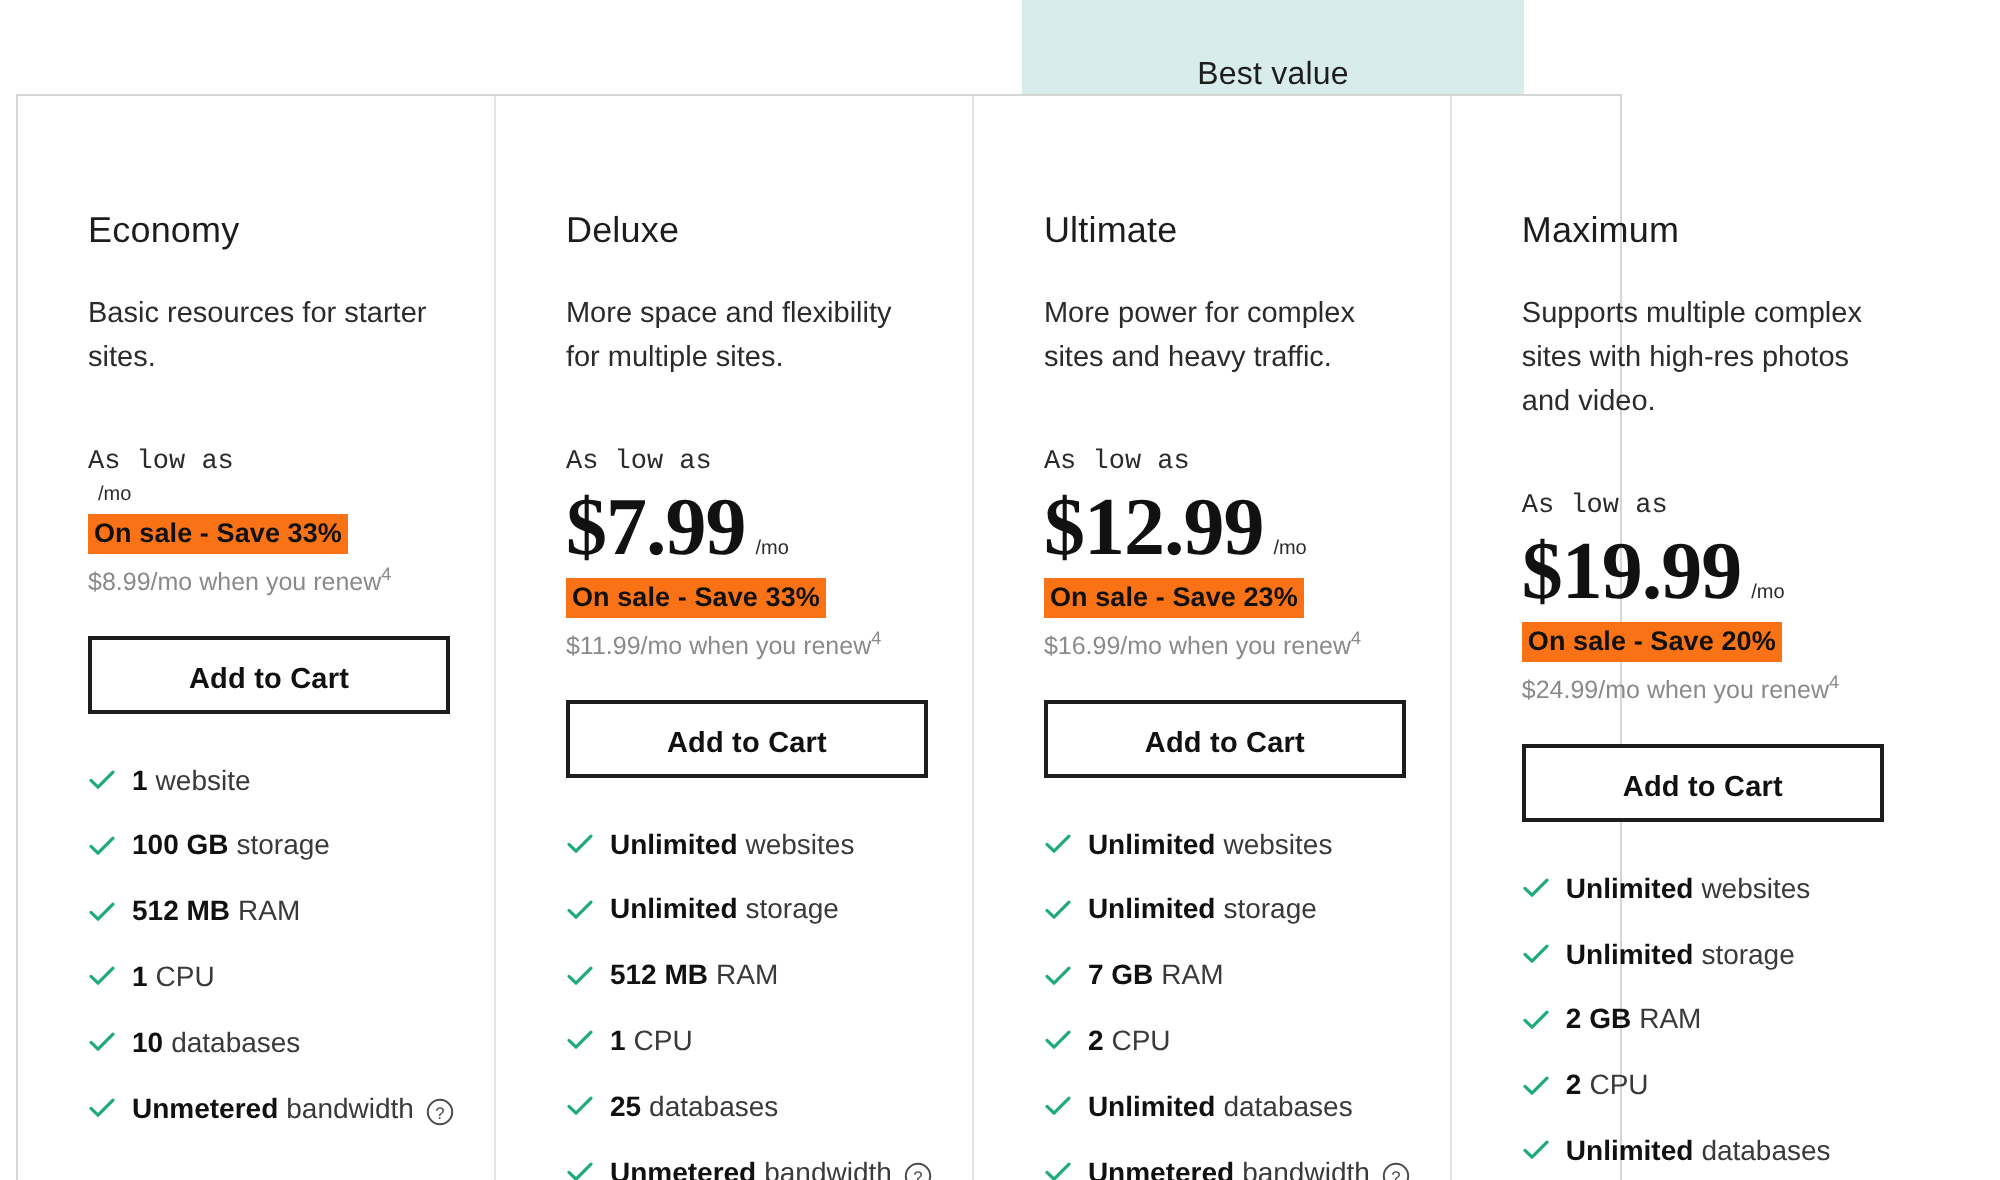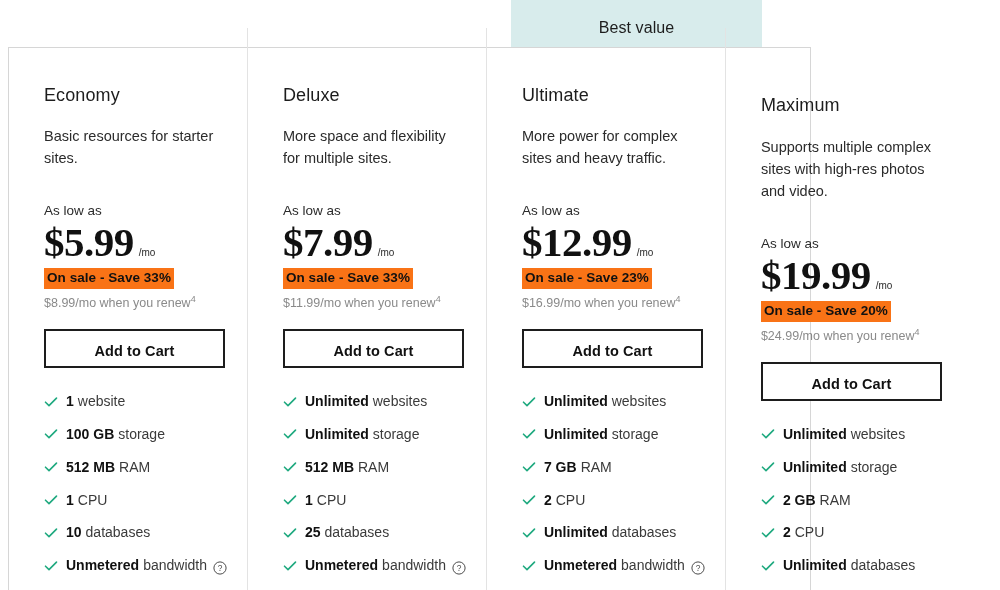--- a/index.html
+++ b/index.html
@@ -30,21 +30,21 @@
     top: 0px;
     width: 251px;
     height: 47px;
     background: #d8ecec;
     box-sizing: border-box;
   }
   .banner-label {
     position: absolute;
     left: 0;
     right: 0;
-    top: 19px;
+    top: 29px;
     text-align: center;
     font-size: 16px;
     font-weight: 400;
     color: #1d1d1d;
     letter-spacing: 0.1px;
   }
   .banner-arrow {
     position: absolute;
     left: 625px;
     top: 47px;
@@ -60,21 +60,20 @@
     position: absolute;
     left: 8px;
     top: 47px;
     width: 803px;
     height: 543px;
     border: 1px solid #d6d6d6;
     border-bottom: none;
     box-sizing: border-box;
     display: flex;
     background: #ffffff;
-    align-items: flex-end;
   }
   .card {
     flex: 1 1 0;
     box-sizing: border-box;
     border-right: 1px solid #e3e3e3;
     padding: 57px 0 0 0;
     position: relative;
   }
   .card:last-child { border-right: none; }
   .card-inner {
@@ -100,20 +99,21 @@
   }
 
   .price-block {
     margin-top: 34px;
   }
   .as-low-as {
     font-size: 13.5px;
     color: #2b2b2b;
     line-height: 1.2;
     margin-bottom: 2px;
+    font-family: Liberation Mono, monospace;
   }
   .price-row {
     display: flex;
     align-items: baseline;
     margin-top: 2px;
     margin-bottom: 4px;
   }
   .price-amount {
     font-family: "Liberation Serif", "DejaVu Serif", serif;
     font-size: 41px;
@@ -218,21 +218,20 @@
   <div class="banner-arrow"></div>
 
   <div class="cards" id="cards">
       <div class="card">
         <div class="card-inner">
           <h3 class="plan-name">Economy</h3>
           <p class="plan-desc">Basic resources for starter sites.</p>
           <div class="price-block">
             <div class="as-low-as">As low as</div>
             <div class="price-row">
-              <span class="price-amount">$5.99</span>
               <span class="price-period">/mo</span>
             </div>
             <div><span class="sale-badge">On sale - Save 33%</span></div>
             <div class="renew-note"><span>$8.99/mo when you renew</span><sup>4</sup></div>
           </div>
           <button class="cart-btn">Add to Cart</button>
           <ul class="features">
             <li class="feature">
               <span class="check-icon">
                 <svg width="14" height="14" viewBox="0 0 14 14" aria-hidden="true">

